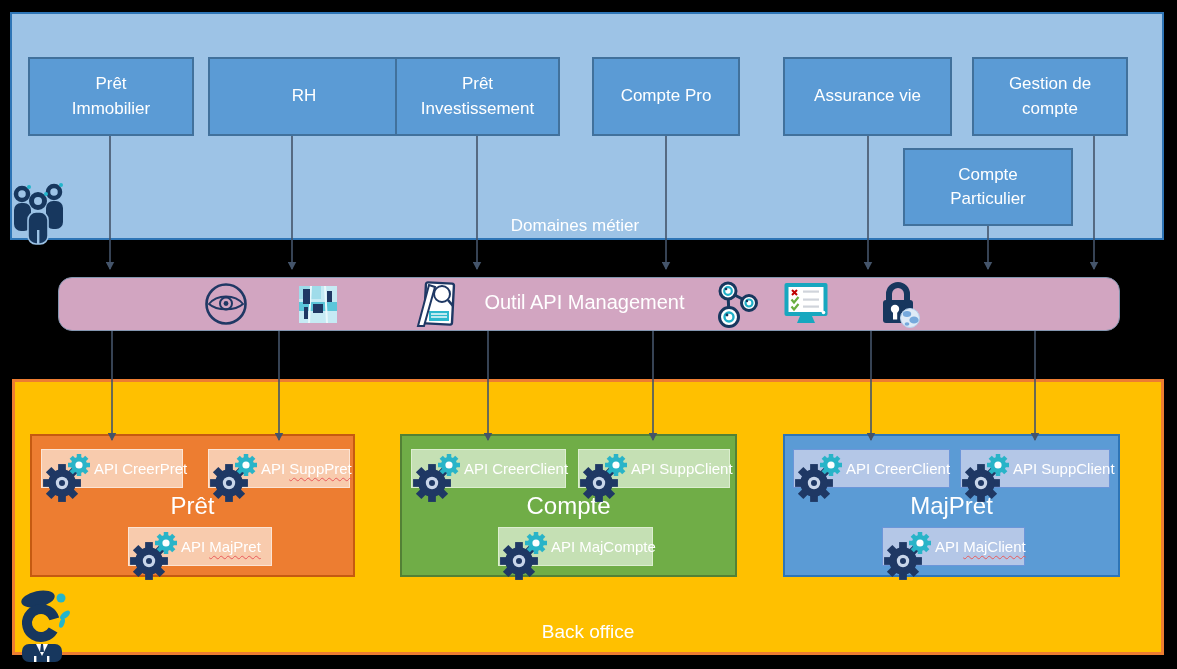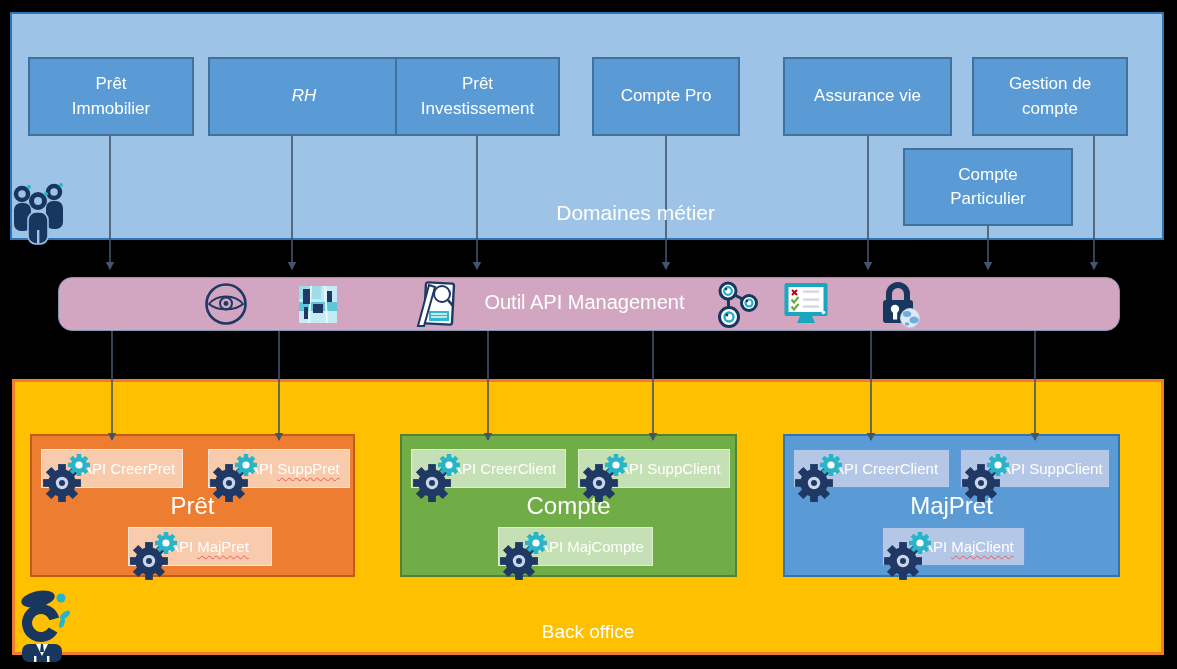--- a/index.html
+++ b/index.html
@@ -16,37 +16,37 @@
     background:var(--back-office-fill,#FFC000); border:3px solid var(--back-office-border,#ED7D31); z-index:1; }
 
   
   .dbox { position:absolute; box-sizing:border-box; z-index:3;
     background:var(--domain-box-fill,#5B9BD5); border:2px solid var(--domain-box-border,#41719C);
     display:flex; align-items:center; justify-content:center; }
   .dbox .box-label { color:#fff; font-size:17px; line-height:1.42; text-align:center; white-space:pre-line; }
 
   
   .band-label { position:absolute; color:#fff; text-align:center; z-index:4; }
-  #domain-band-label { left:435px; top:201px; width:280px; font-size:21px;text-align:right; }
+  #domain-band-label { left:435px; top:216px; width:280px; font-size:17px; }
   #api-band-label  { left:462px; top:291px; width:245px; font-size:20px; z-index:4; }
   #backoffice-label { left:12px; top:621px; width:1152px; font-size:19px;text-align:center; }
 
   
   .group { position:absolute; box-sizing:border-box; z-index:2; }
   #group-pret   { left:30px;  top:434px; width:325px; height:143px;
     background:var(--group-pret-fill,#ED7D31);   border:2.5px solid var(--group-pret-border,#C55A11); }
   #group-compte { left:400px; top:434px; width:337px; height:143px;
     background:var(--group-compte-fill,#70AD47); border:2.5px solid var(--group-compte-border,#538135); }
   #group-client { left:783px; top:434px; width:337px; height:143px;
     background:var(--group-client-fill,#5B9BD5); border:2.5px solid var(--group-client-border,#2E75B6); }
   .group-title { position:absolute; color:#fff; font-size:24px; text-align:center; z-index:3; }
 
   
   .api-box { position:absolute; box-sizing:border-box; height:39px; z-index:3;
-    display:flex; align-items:center; padding-left:40px; }
+    display:flex; align-items:center; padding-left:52px; }
   .api-box.pret   { background:var(--group-pret-api-fill,#F8CBAD);   border:1px solid #FCE4D4; }
   .api-box.compte { background:var(--group-compte-api-fill,#C5E0B4); border:1px solid #DCEECF; }
   .api-box.client { background:var(--group-client-api-fill,#B4C7E7); border:1px solid #6C96D9; }
   .api-label { color:#fff; font-size:15px; display:flex; gap:4px; white-space:nowrap; }
   .squiggle { text-decoration:underline; text-decoration-style:wavy;
     text-decoration-color:var(--misspell-underline,#E85B5B); text-decoration-thickness:1px; text-underline-offset:3px; }
 
   .gears { position:absolute; left:0px; top:5px; width:48px; height:52px; overflow:visible; z-index:4; }
 
   
@@ -72,21 +72,21 @@
       </g>
     </defs>
   </svg>
 
   <div id="domain-band" class="band"></div>
 
   <div class="dbox" style="left:28px; top:57px; width:166px; height:79px;">
     <span class="box-label">Prêt
 Immobilier</span>
   </div>
-  <div class="dbox" style="left:208px; top:57px; width:192px; height:79px;font-style:italic;">
+  <div class="dbox" style="left:208px; top:57px; width:192px; height:79px;">
     <span class="box-label">RH</span>
   </div>
   <div class="dbox" style="left:395px; top:57px; width:165px; height:79px;">
     <span class="box-label">Prêt
 Investissement</span>
   </div>
   <div class="dbox" style="left:783px; top:57px; width:169px; height:79px;">
     <span class="box-label">Assurance vie</span>
   </div>
   <div class="dbox" style="left:592px; top:57px; width:148px; height:79px;">

